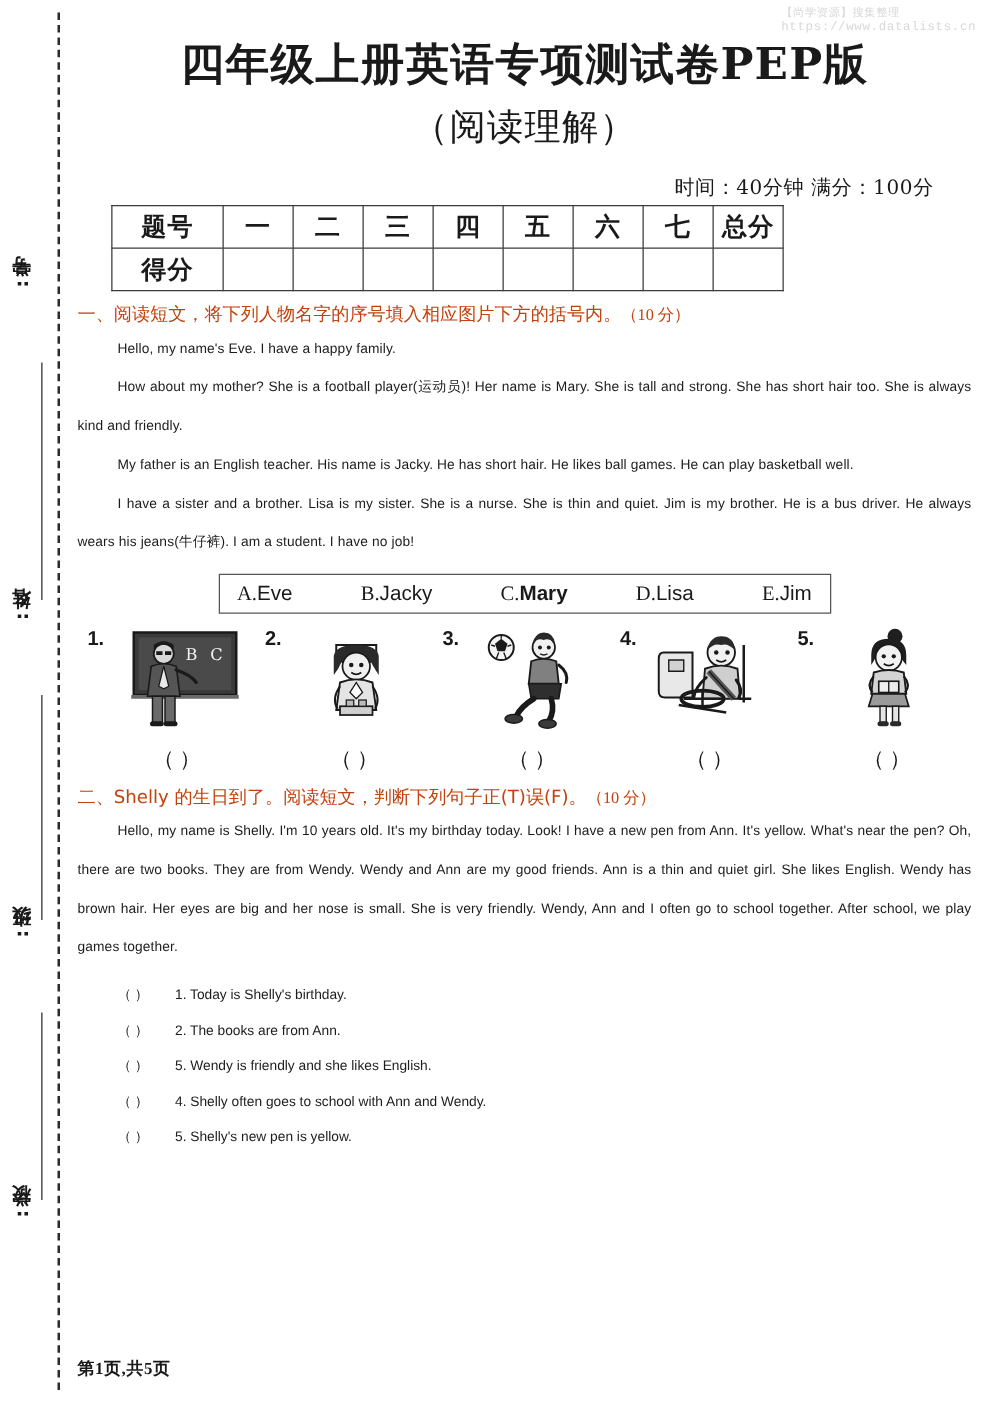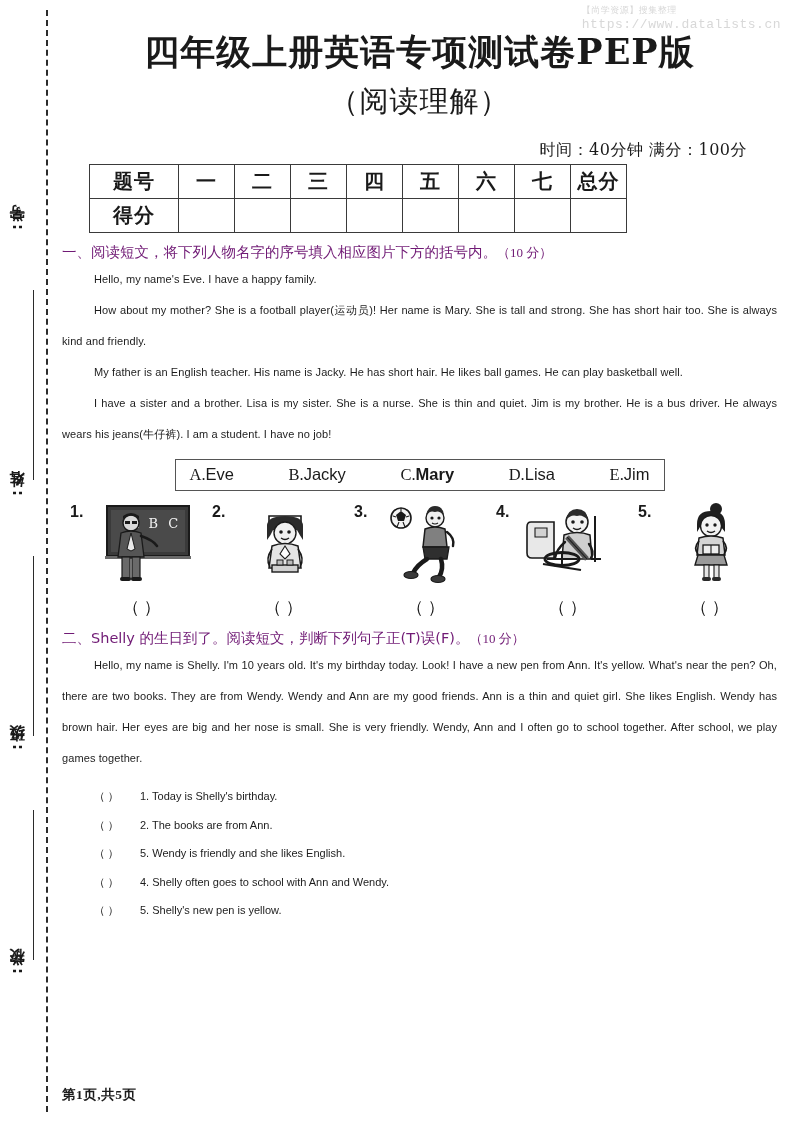--- a/index.html
+++ b/index.html
@@ -21,21 +21,21 @@
     position: absolute;
     top: 4px;
     right: 12px;
     text-align: left;
     color: #d8d8d8;
     font-size: 9px;
     line-height: 1.35;
     letter-spacing: .5px;
     user-select: none;
   }
-  .watermark .wm-url { font-family: "Liberation Mono", monospace; font-size: 13px; }
+  .watermark .wm-url { font-family: "Liberation Mono", monospace; font-size: 10px; }
 
   
   .seal-dashed {
     position: absolute;
     left: 46px;
     top: 10px;
     bottom: 10px;
     width: 0;
     border-left: 2px dashed #2b2b2b;
   }
@@ -124,21 +124,21 @@
   .score-table td.head-cell { width: 86px; }
 
   
   .section-head {
     margin: 9px 0 2px 0;
     font-family: "DejaVu Sans", sans-serif;
     font-size: 14.5px;
     font-weight: normal;
     letter-spacing: 0;
     line-height: 1.4;
-    color: #701a75;
+    color: #c2410c;
   }
   .section-head .pts {
     font-family: "Liberation Serif", serif;
     font-size: 13px;
   }
 
   
   .passage {
     margin: 0;
     font-size: 11px;

